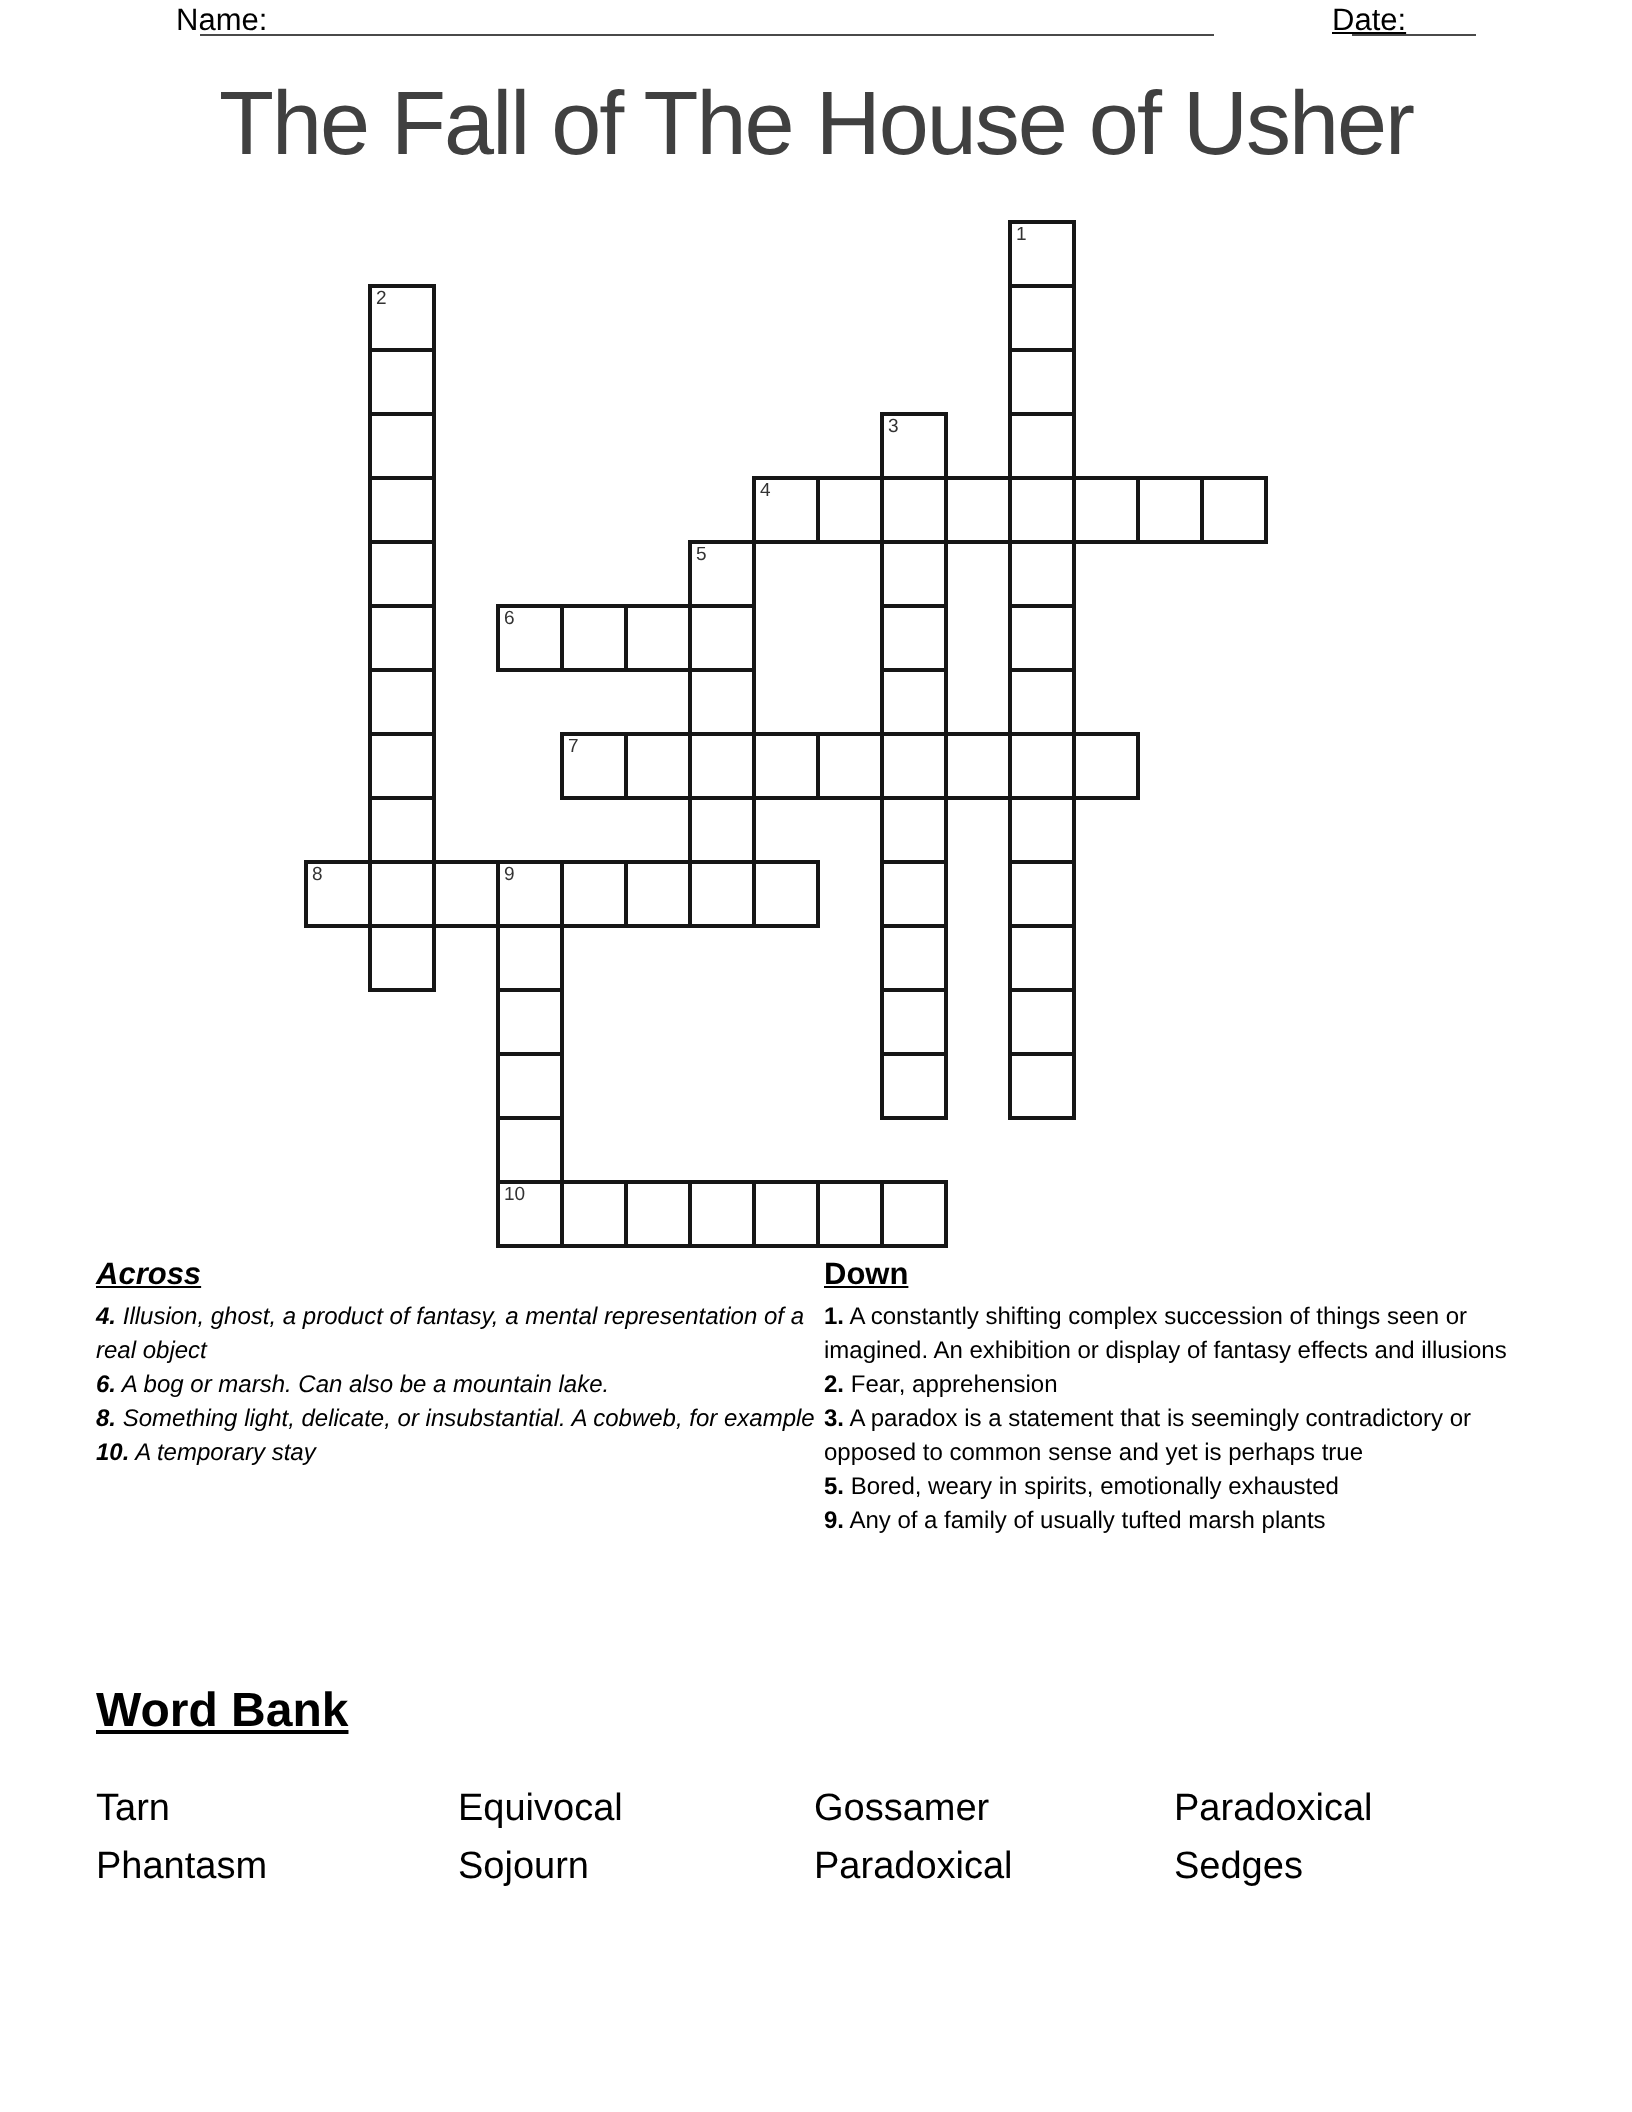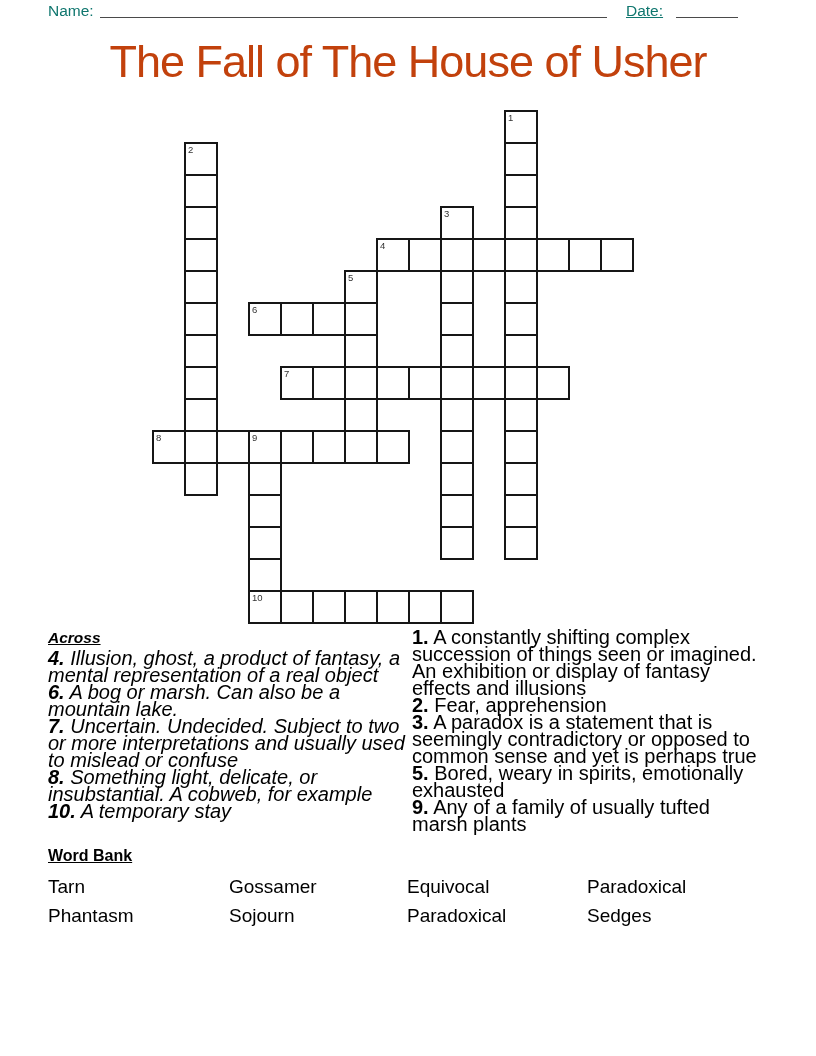--- a/index.html
+++ b/index.html
@@ -3,31 +3,31 @@
 <meta charset="utf-8">
 <style>
   html,body { margin:0; padding:0; background:#fff; }
   .page {
     position:relative; width:816px; height:1056px; background:#ffffff;
     font-family:"Liberation Sans", sans-serif; color:#000; overflow:hidden;
     margin:0 auto;
   }
 
   
-  .hdr-label { position:absolute; font-size:15.5px; color:#0f766e; top:2px; }
+  .hdr-label { position:absolute; font-size:15.5px; color:#000000; top:2px;margin-left:40px; }
   .name-label { left:48px; }
   .date-label { left:626px;text-decoration:underline; }
   .fill-line { position:absolute; border-bottom:1.6px solid #4a4a4a; height:15px; top:2px; }
   .name-line { left:100px; width:507px; }
   .date-line { left:676px; width:62px; }
 
   
   .title {
     position:absolute; top:36px; left:0; width:100%; text-align:center;
-    font-size:45px; letter-spacing:-1px; color:#c2410c; white-space:nowrap;
+    font-size:45px; letter-spacing:-1px; color:#404040; white-space:nowrap;
   }
 
   
   .grid { position:absolute; left:152px; top:110px; }
   .cell {
     position:absolute; width:34px; height:34px; box-sizing:border-box;
     border:2px solid #161616; background:#fff;
   }
   .cell .num {
     position:absolute; top:0px; left:2px; font-size:9.5px; line-height:11px; color:#333;
@@ -35,28 +35,28 @@
 
   
   .clues { position:absolute; left:48px; top:629px; width:722px; display:flex; }
   .clue-col { }
   .clue-col.left  { width:364px;font-style:italic; }
   .clue-col.right { width:358px; }
   .clue-heading {
     font-size:15.5px; font-weight:bold; text-decoration:underline;
     line-height:17px; margin-bottom:4px;
   }
-  .clue { font-size:20px; line-height:17px; }
+  .clue { font-size:12px; line-height:17px; }
   .clue b { font-weight:bold; }
 
   
   .wordbank { position:absolute; left:48px; top:844px; width:722px; }
   .wb-heading {
-    font-size:16px; font-weight:bold; text-decoration:underline;
-    line-height:24px; margin-bottom:4px;
+    font-size:24px; font-weight:bold; text-decoration:underline;
+    line-height:24px; margin-bottom:22px;
   }
   .wb-grid {
     display:grid; grid-template-columns:181px 178px 180px auto;
     font-size:19px; line-height:29px;
   }
 </style>
 </head>
 <body>
 
 <div class="page">
@@ -163,39 +163,39 @@
       <div class="cell" style="left: 224px; top: 480px;"></div>
       <div class="cell" style="left: 256px; top: 480px;"></div>
       <div class="cell" style="left: 288px; top: 480px;"></div>
     </div>
 
   <div class="clues">
     <div class="clue-col left">
       <div class="clue-heading">Across</div>
       <div class="clue"><b>4.</b> <span>Illusion, ghost, a product of fantasy, a mental representation of a real object</span></div>
       <div class="clue"><b>6.</b> <span>A bog or marsh. Can also be a mountain lake.</span></div>
-      <div class="clue"><b>7.</b> <span>Uncertain. Undecided. Subject to two or more interpretations and usually used to mislead or confuse</span></div>
       <div class="clue"><b>8.</b> <span>Something light, delicate, or insubstantial. A cobweb, for example</span></div>
       <div class="clue"><b>10.</b> <span>A temporary stay</span></div>
     </div>
     <div class="clue-col right">
+      <div class="clue-heading">Down</div>
       <div class="clue"><b>1.</b> <span>A constantly shifting complex succession of things seen or imagined. An exhibition or display of fantasy effects and illusions</span></div>
       <div class="clue"><b>2.</b> <span>Fear, apprehension</span></div>
       <div class="clue"><b>3.</b> <span>A paradox is a statement that is seemingly contradictory or opposed to common sense and yet is perhaps true</span></div>
       <div class="clue"><b>5.</b> <span>Bored, weary in spirits, emotionally exhausted</span></div>
       <div class="clue"><b>9.</b> <span>Any of a family of usually tufted marsh plants</span></div>
     </div>
   </div>
 
   <div class="wordbank">
     <div class="wb-heading">Word Bank</div>
     <div class="wb-grid">
       <span>Tarn</span>
+      <span>Equivocal</span>
       <span>Gossamer</span>
-      <span>Equivocal</span>
       <span>Paradoxical</span>
       <span>Phantasm</span>
       <span>Sojourn</span>
       <span>Paradoxical</span>
       <span>Sedges</span>
     </div>
   </div>
 
 </div>
 

